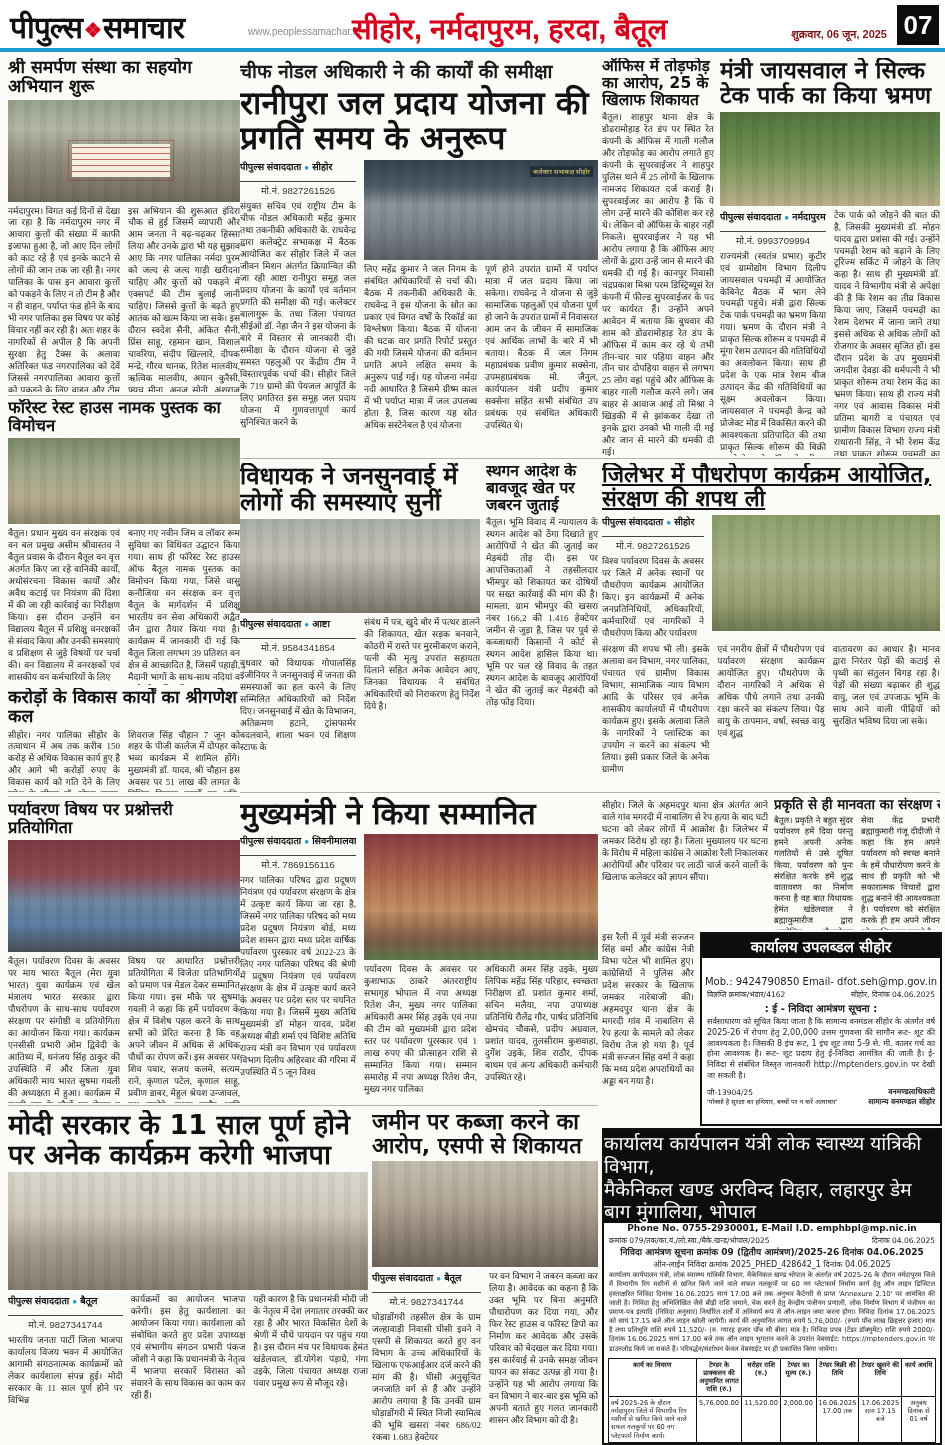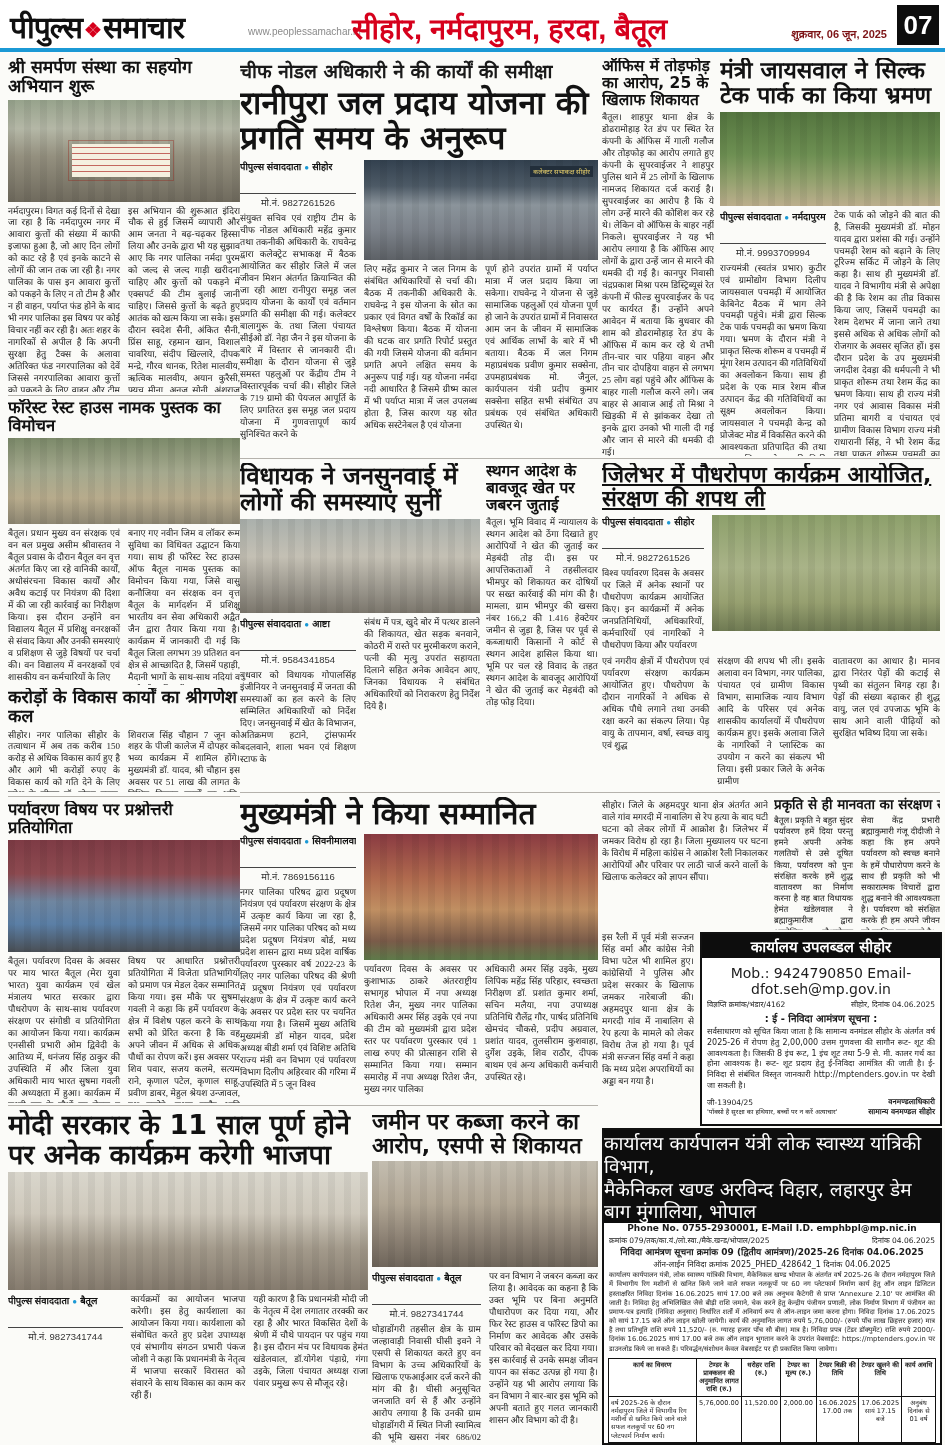--- a/index.html
+++ b/index.html
@@ -20,21 +20,21 @@
            align-items:center;justify-content:center;}
   .bluebar{position:absolute;left:0;top:48px;width:945px;height:4px;background:#1b99d5;}
   
   .art{position:absolute;overflow:hidden;}
   .hl{font-family:"DejaVu Sans",sans-serif;font-weight:700;color:#121212;line-height:1.1;margin:0 0 3px 0;}
   .kicker{font-family:"DejaVu Sans",sans-serif;font-weight:700;color:#1a1a1a;}
   .body{font-size:9px;line-height:1.33;text-align:justify;}
   .row{display:flex;gap:8px;}
   .col{flex:1;min-width:0;}
   .byline{font-family:"Liberation Sans",sans-serif;font-weight:700;font-size:9.5px;color:#111;
-          border-bottom:1px solid #444;padding-bottom:20px;margin-bottom:2px;white-space:nowrap;overflow:hidden;}
+          border-bottom:1px solid #444;padding-bottom:8px;margin-bottom:2px;white-space:nowrap;overflow:hidden;}
   .byline .dot{color:#1b99d5;font-size:8px;margin:0 3px;}
   .phone{font-family:"Liberation Sans",sans-serif;font-size:9.5px;color:#333;text-align:center;margin-bottom:4px;}
   .photo{position:relative;width:100%;overflow:hidden;background:#9a9a90;}
   .photo::after{content:"";position:absolute;inset:0;
      background:repeating-linear-gradient(90deg,rgba(0,0,0,.05) 0 7px,transparent 7px 16px);}
   .ph-crowd{background:linear-gradient(180deg,#97a38c 0%,#b4b7a6 28%,#94907f 55%,#6f6a5d 100%);}
   .ph-meeting{background:linear-gradient(180deg,#33414f 0%,#4d5a66 26%,#8b949b 45%,#7c828a 70%,#5d6166 100%);}
   .ph-walk{background:linear-gradient(180deg,#54753f 0%,#6d8f52 45%,#8fa06b 70%,#bcae8d 100%);}
   .ph-group{background:linear-gradient(180deg,#7c8a6a 0%,#a5a98e 40%,#b7ab8c 70%,#8d8672 100%);}
   .ph-janta{background:linear-gradient(180deg,#aab0ac 0%,#c4c0b4 40%,#9a968c 75%,#7b766c 100%);}
@@ -121,20 +121,21 @@
 
   <div class="divider" style="left:8px;top:1105px;width:590px;"></div>
 
   <div class="art" style="left:8px;top:1110px;width:360px;height:333px;">
     <div class="hl" style="font-size:27px;">मोदी सरकार के 11 साल पूर्ण होने पर अनेक कार्यक्रम करेगी भाजपा</div>
     <div class="photo ph-hall" style="height:118px;"></div>
     <div class="row" style="margin-top:4px;">
       <div class="col">
         <div class="byline"><span>पीपुल्स संवाददाता</span><span class="dot">●</span><span>बैतूल</span></div>
         <div class="phone">मो.नं. 9827341744</div>
+        <div class="body">भारतीय जनता पार्टी जिला भाजपा कार्यालय विजय भवन में आयोजित आगामी संगठनात्मक कार्यक्रमों को लेकर कार्यशाला संपन्न हुई। मोदी सरकार के 11 साल पूर्ण होने पर विभिन्न</div>
       </div>
       <div class="col body">कार्यक्रमों का आयोजन भाजपा करेगी। इस हेतु कार्यशाला का आयोजन किया गया। कार्यशाला को संबोधित करते हुए प्रदेश उपाध्यक्ष एवं संभागीय संगठन प्रभारी पंकज जोशी ने कहा कि प्रधानमंत्री के नेतृत्व में भाजपा सरकारें विरासत को संवारने के साथ विकास का काम कर रही हैं।</div>
       <div class="col body">यही कारण है कि प्रधानमंत्री मोदी जी के नेतृत्व में देश लगातार तरक्की कर रहा है और भारत विकसित देशों के श्रेणी में चौथे पायदान पर पहुंच गया है। इस दौरान मंच पर विधायक हेमंत खंडेलवाल, डॉ.योगेश पंड़ाग्रे, गंगा उइके, जिला पंचायत अध्यक्ष राजा पंवार प्रमुख रूप से मौजूद रहे।</div>
     </div>
   </div>
 
   <div class="art" style="left:372px;top:1110px;width:226px;height:333px;">
     <div class="hl" style="font-size:22px;">जमीन पर कब्जा करने का आरोप, एसपी से शिकायत</div>
     <div class="photo ph-handover" style="height:106px;"></div>
     <div class="row" style="margin-top:4px;">
@@ -212,22 +213,22 @@
       <div class="col" style="max-width:102px;">
         <div class="byline"><span>पीपुल्स संवाददाता</span><span class="dot">●</span><span>सीहोर</span></div>
         <div class="phone">मो.नं. 9827261526</div>
         <div class="body">विश्व पर्यावरण दिवस के अवसर पर जिले में अनेक स्थानों पर पौधरोपण कार्यक्रम आयोजित किए। इन कार्यक्रमों में अनेक जनप्रतिनिधियों, अधिकारियों, कर्मचारियों एवं नागरिकों ने पौधरोपण किया और पर्यावरण</div>
       </div>
       <div class="col">
         <div class="photo ph-plant" style="height:116px;"></div>
       </div>
     </div>
     <div class="row" style="margin-top:4px;">
+      <div class="col body">संरक्षण की शपथ भी ली। इसके अलावा वन विभाग, नगर पालिका, पंचायत एवं ग्रामीण विकास विभाग, सामाजिक न्याय विभाग आदि के परिसर एवं अनेक शासकीय कार्यालयों में पौधरोपण कार्यक्रम हुए। इसके अलावा जिले के नागरिकों ने प्लास्टिक का उपयोग न करने का संकल्प भी लिया। इसी प्रकार जिले के अनेक ग्रामीण</div>
       <div class="col body">एवं नगरीय क्षेत्रों में पौधरोपण एवं पर्यावरण संरक्षण कार्यक्रम आयोजित हुए। पौधरोपण के दौरान नागरिकों ने अधिक से अधिक पौधे लगाने तथा उनकी रक्षा करने का संकल्प लिया। पेड़ वायु के तापमान, वर्षा, स्वच्छ वायु एवं शुद्ध</div>
-      <div class="col body">संरक्षण की शपथ भी ली। इसके अलावा वन विभाग, नगर पालिका, पंचायत एवं ग्रामीण विकास विभाग, सामाजिक न्याय विभाग आदि के परिसर एवं अनेक शासकीय कार्यालयों में पौधरोपण कार्यक्रम हुए। इसके अलावा जिले के नागरिकों ने प्लास्टिक का उपयोग न करने का संकल्प भी लिया। इसी प्रकार जिले के अनेक ग्रामीण</div>
       <div class="col body">वातावरण का आधार है। मानव द्वारा निरंतर पेड़ों की कटाई से पृथ्वी का संतुलन बिगड़ रहा है। पेड़ों की संख्या बढ़ाकर ही शुद्ध वायु, जल एवं उपजाऊ भूमि के साथ आने वाली पीढ़ियों को सुरक्षित भविष्य दिया जा सके।</div>
     </div>
   </div>
 
   <div class="divider" style="left:240px;top:792px;width:700px;"></div>
 
   <div class="art" style="left:240px;top:797px;width:358px;height:308px;">
     <div class="hl" style="font-size:30px;">मुख्यमंत्री ने किया सम्मानित</div>
     <div class="row" style="margin-top:4px;">
       <div class="col" style="max-width:116px;">
@@ -255,21 +256,21 @@
   <div class="art" style="left:774px;top:797px;width:166px;height:133px;">
     <div class="hl" style="font-size:13.5px;white-space:nowrap;">प्रकृति से ही मानवता का संरक्षण संभव</div>
     <div class="row" style="margin-top:3px;">
       <div class="col body" style="font-size:8.4px;">बैतूल। प्रकृति ने बहुत सुंदर पर्यावरण हमें दिया परन्तु हमने अपनी अनेक गलतियों से उसे दूषित किया, पर्यावरण को पुनः संरक्षित करके हमें शुद्ध वातावरण का निर्माण करना है वह बात विधायक हेमंत खंडेलवाल ने ब्रह्माकुमारीज द्वारा आयोजित पौधारोपण कार्यक्रम में कही। इस अवसर पर स्थानीय</div>
       <div class="col body" style="font-size:8.4px;">सेवा केंद्र प्रभारी ब्रह्माकुमारी गंजू दीदीजी ने कहा कि हम अपने पर्यावरण को स्वच्छ बनाने के हमें पौधारोपण करने के साथ ही प्रकृति को भी सकारात्मक विचारों द्वारा शुद्ध बनाने की आवश्यकता है। पर्यावरण को संरक्षित करके ही हम अपने जीवन को सुरक्षित कर सकते है।</div>
     </div>
   </div>
 
   <div class="ad" style="left:700px;top:932px;width:238px;height:190px;">
     <div class="ad-head">कार्यालय उपलब्डल सीहोर</div>
-    <div class="center" style="font-size:14px;padding-top:7px;">Mob.: 9424790850 Email- dfot.seh@mp.gov.in</div>
+    <div class="center" style="font-size:10px;padding-top:18px;">Mob.: 9424790850 Email- dfot.seh@mp.gov.in</div>
     <div class="meta">
       <span>विज्ञप्ति क्रमांक/भंडार/4162</span>
       <span>सीहोर, दिनांक 04.06.2025</span>
     </div>
     <div class="center" style="font-weight:700;font-size:10px;padding-top:2px;">: ई - निविदा आमंत्रण सूचना :</div>
     <div class="txt">सर्वसाधारण को सूचित किया जाता है कि सामान्य वनमंडल सीहोर के अंतर्गत वर्ष 2025-26 में रोपण हेतु 2,00,000 उत्तम गुणवत्ता की सागौन रूट- शूट की आवश्यकता है। जिसकी 8 इंच रूट, 1 इंच शूट तथा 5-9 से. मी. कालर गर्थ का होना आवश्यक है। रूट- शूट प्रदाय हेतु ई-निविदा आमंत्रित की जाती है। ई-निविदा से संबंधित विस्तृत जानकारी http://mptenders.gov.in पर देखी जा सकती है।</div>
     <div class="foot">
       <span>
         <span>जी-13904/25</span><br>
         <span style="font-size:6.5px;">'पॉक्सो है सुरक्षा का हथियार, बच्चों पर न करें अत्याचार'</span>

